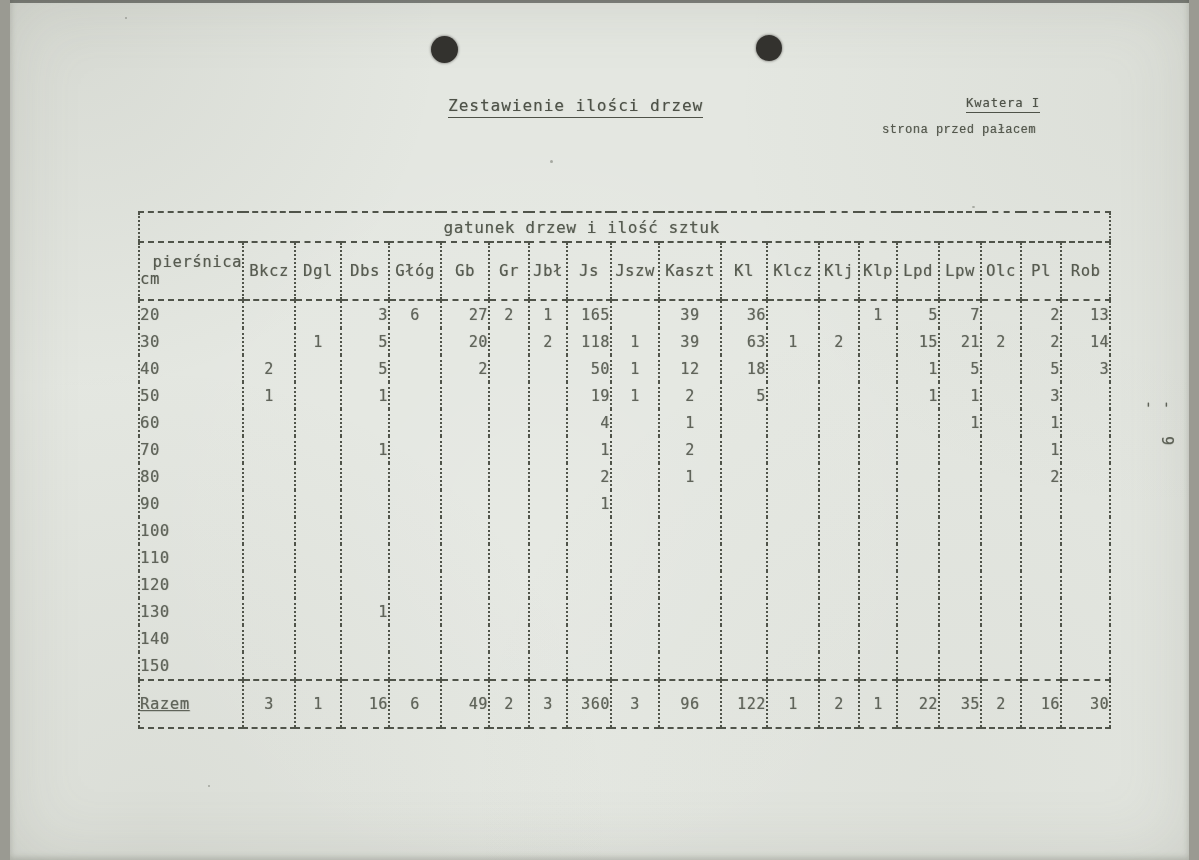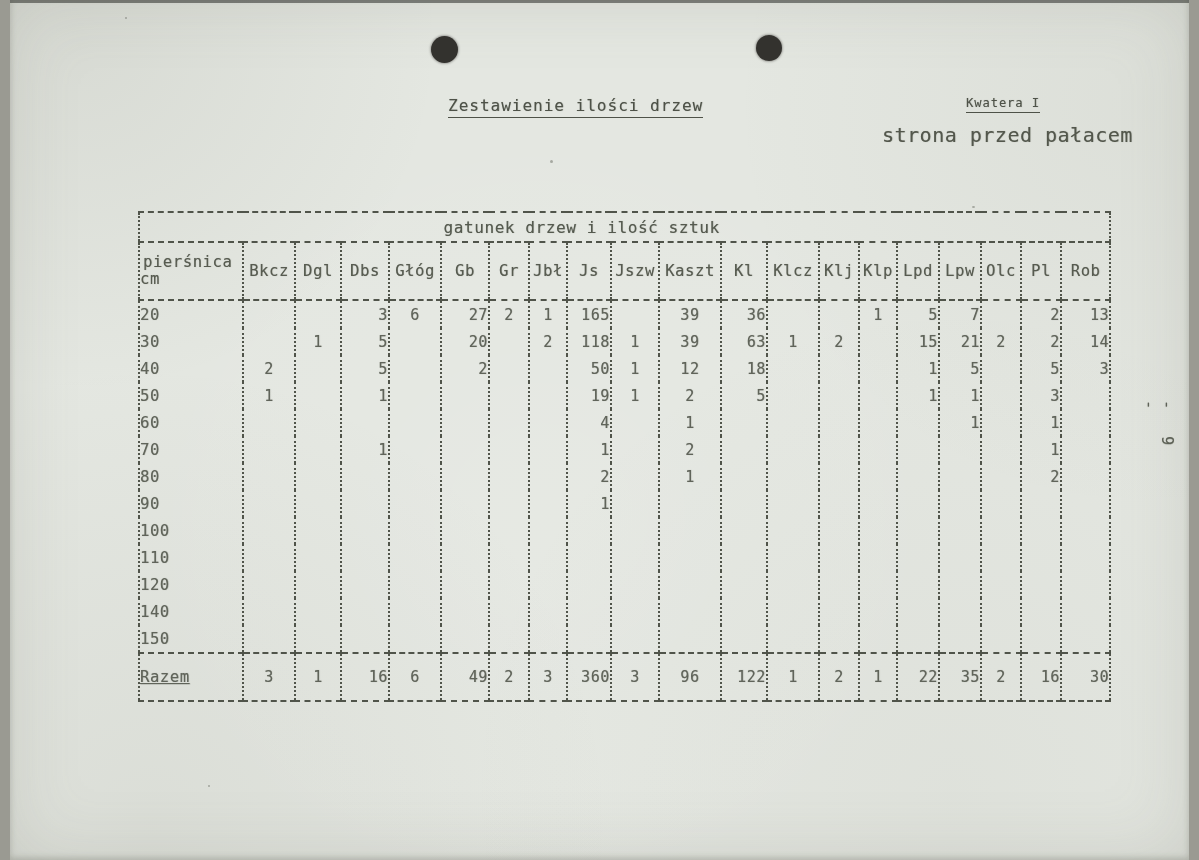--- a/index.html
+++ b/index.html
@@ -35,21 +35,21 @@
     font-size:16px;letter-spacing:1px;color:#4e5248;
     border-bottom:1.5px solid #4e5248;padding-bottom:2px;
   }
   .sect-line1{
     position:absolute;left:956px;top:96px;
     font-size:12px;letter-spacing:1px;color:#4e5248;
     border-bottom:1.5px solid #4e5248;padding-bottom:2px;
   }
   .sect-line2{
     position:absolute;left:872px;top:123px;
-    font-size:20px;letter-spacing:.5px;color:#53574c;
+    font-size:12px;letter-spacing:.5px;color:#53574c;font-family:Liberation Mono, monospace;
   }
 
   table.tree-table{
     position:absolute;left:128px;top:170px;width:971px;
     border-collapse:collapse;table-layout:fixed;
     border-left:2px dotted var(--rule,#50544a);
     border-right:2px dotted var(--rule,#50544a);
     border-top:2px dashed var(--rule,#50544a);
     border-bottom:2px dashed var(--rule,#50544a);
     font-size:15px;
@@ -63,21 +63,21 @@
     height:28px;border-bottom:2px dashed var(--rule,#50544a);
     text-align:center;padding-right:86px;font-size:16px;color:#555a4f;
   }
   .header-row th,.header-row td{
     height:56px;border-bottom:2px dashed var(--rule,#50544a);
     font-size:15.5px;color:#575b50;text-align:center;vertical-align:middle;
   }
   .header-row th + th{border-left:2px dotted var(--rule,#50544a);}
   .header-row th:first-of-type{border-left:2px dotted var(--rule,#50544a);}
   .rowhead{vertical-align:middle;}
-  .rh1{text-align:left;padding-left:3px;line-height:17px;}
+  .rh1{text-align:right;padding-left:3px;line-height:17px;}
   .rh2{text-align:left;line-height:17px;}
   .data-row td{height:27px;vertical-align:middle;}
   .data-row td + td{border-left:2px dotted var(--rule,#50544a);}
   .rowlabel{text-align:left;padding-left:27px;font-size:15.5px;}
   .total-row td{
     height:46px;vertical-align:middle;
     border-top:2px dashed var(--rule,#50544a);
   }
   .total-row td + td{border-left:2px dotted var(--rule,#50544a);}
   .totlabel{text-align:left;padding-left:19px;font-size:15.5px;text-decoration:underline;}
@@ -390,20 +390,42 @@
           <td class="num al-c"></td>
           <td class="num al-c"></td>
           <td class="num al-c"></td>
           <td class="num al-r"></td>
           <td class="num al-r"></td>
           <td class="num al-c"></td>
           <td class="num al-r"></td>
           <td class="num al-r"></td>
         </tr>
         <tr class="data-row">
+          <td class="rowlabel">130</td>
+          <td class="num al-c"></td>
+          <td class="num al-c"></td>
+          <td class="num al-r">1</td>
+          <td class="num al-c"></td>
+          <td class="num al-r"></td>
+          <td class="num al-c"></td>
+          <td class="num al-c"></td>
+          <td class="num al-r"></td>
+          <td class="num al-c"></td>
+          <td class="num al-c"></td>
+          <td class="num al-r"></td>
+          <td class="num al-c"></td>
+          <td class="num al-c"></td>
+          <td class="num al-c"></td>
+          <td class="num al-r"></td>
+          <td class="num al-r"></td>
+          <td class="num al-c"></td>
+          <td class="num al-r"></td>
+          <td class="num al-r"></td>
+        </tr>
+        <tr class="data-row">
           <td class="rowlabel">140</td>
           <td class="num al-c"></td>
           <td class="num al-c"></td>
           <td class="num al-r"></td>
           <td class="num al-c"></td>
           <td class="num al-r"></td>
           <td class="num al-c"></td>
           <td class="num al-c"></td>
           <td class="num al-r"></td>
           <td class="num al-c"></td>

